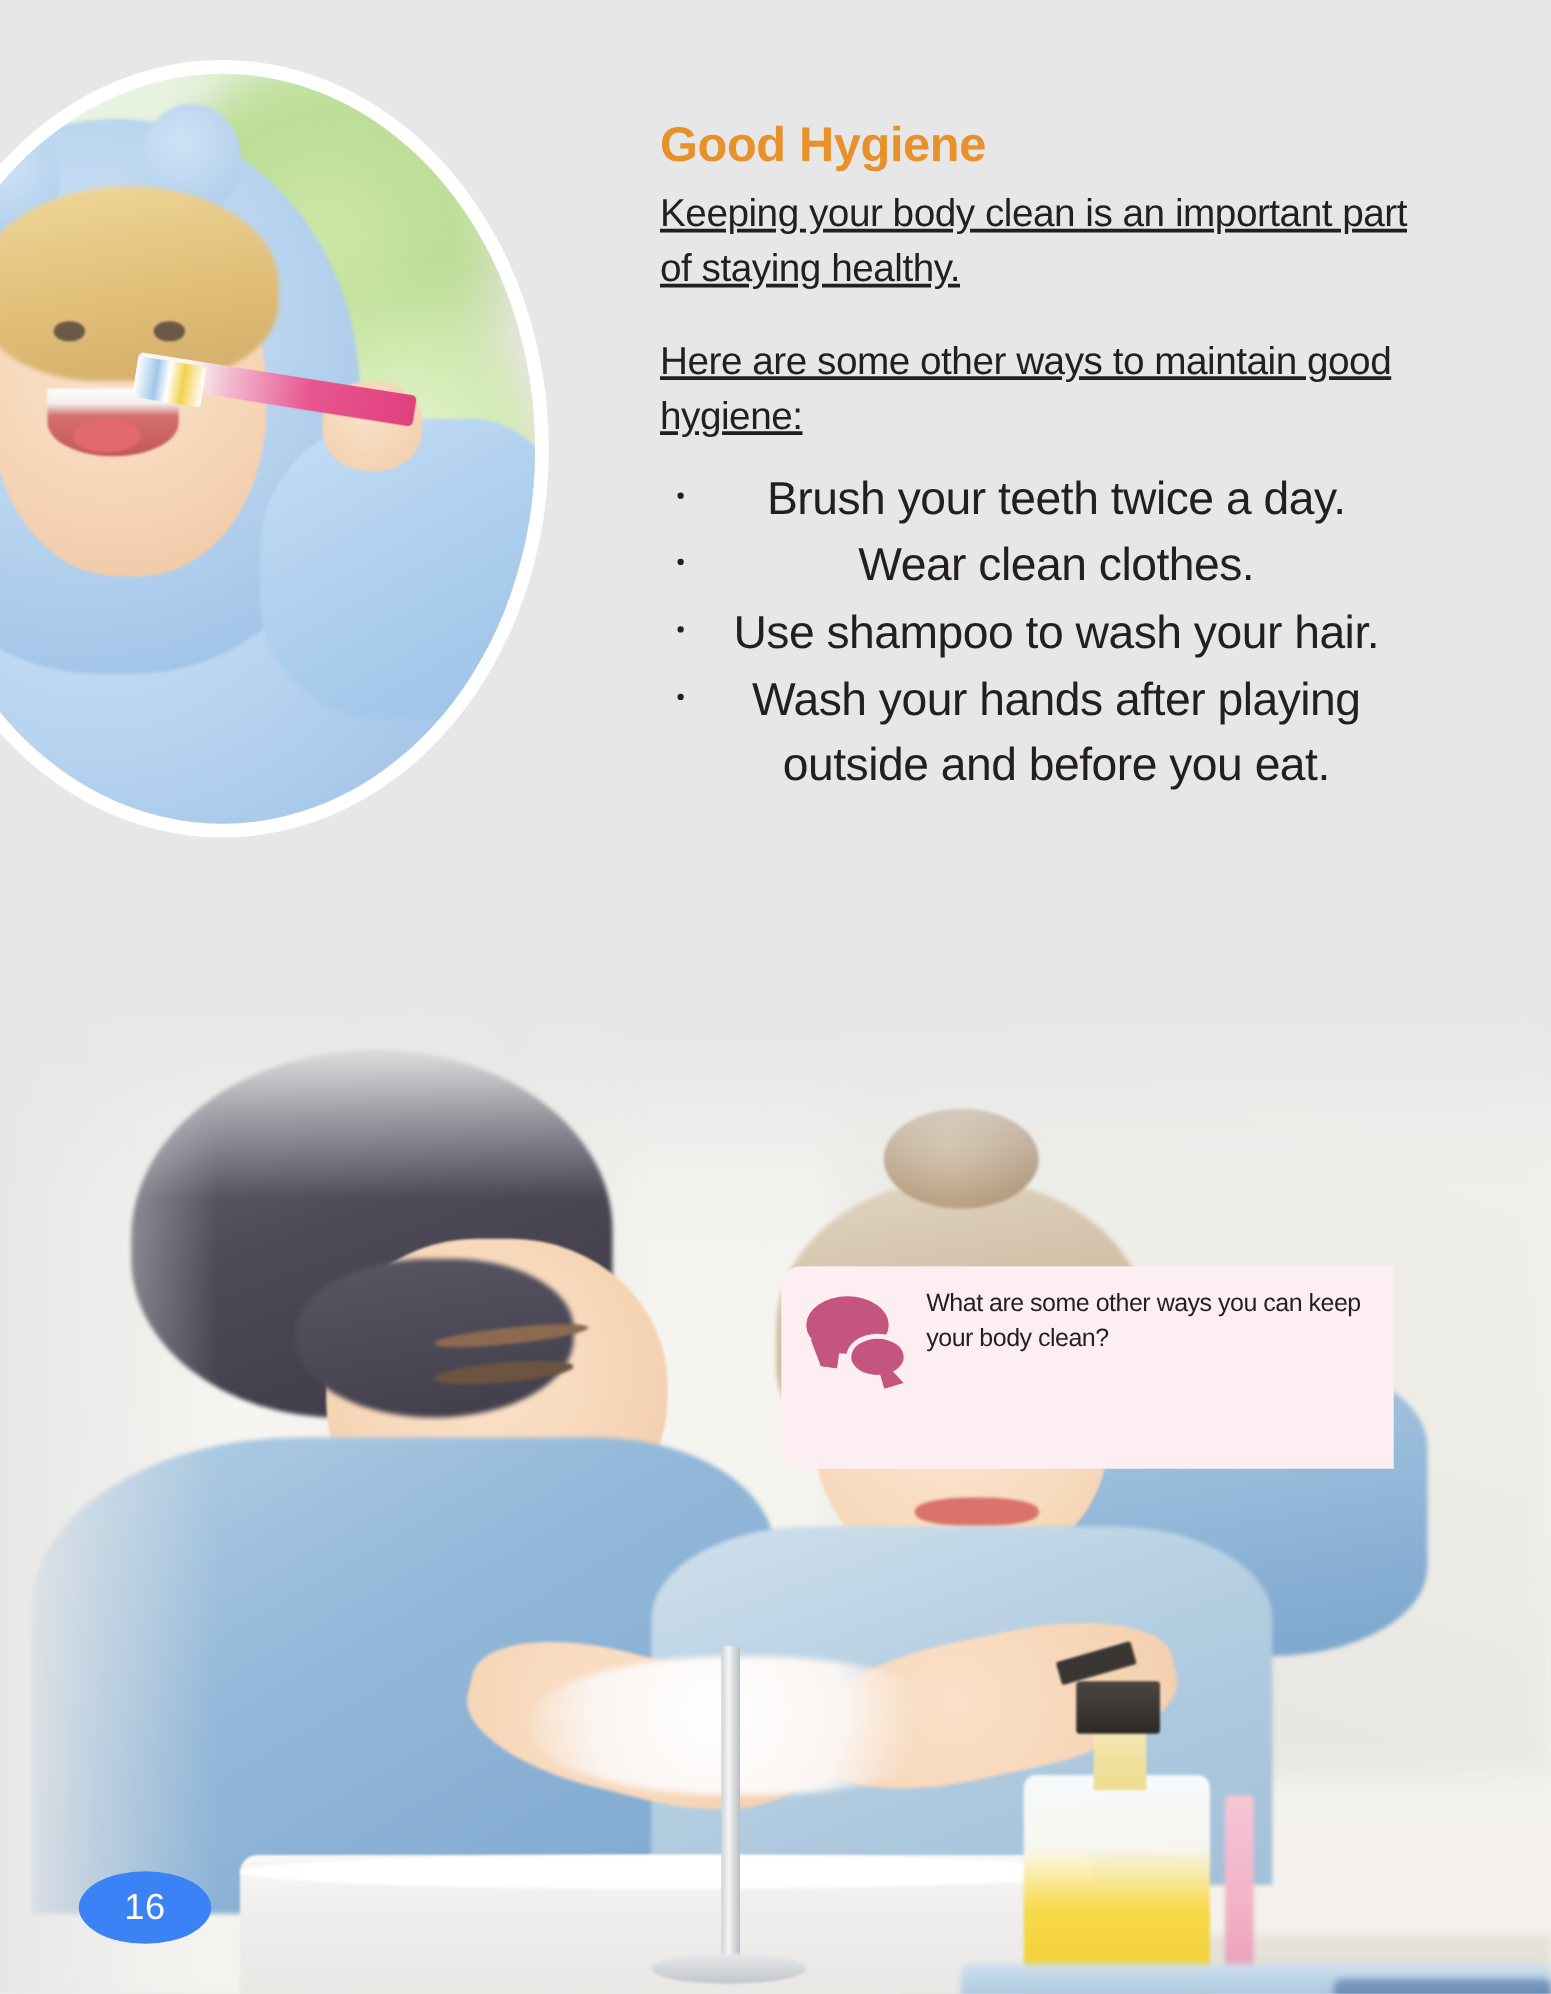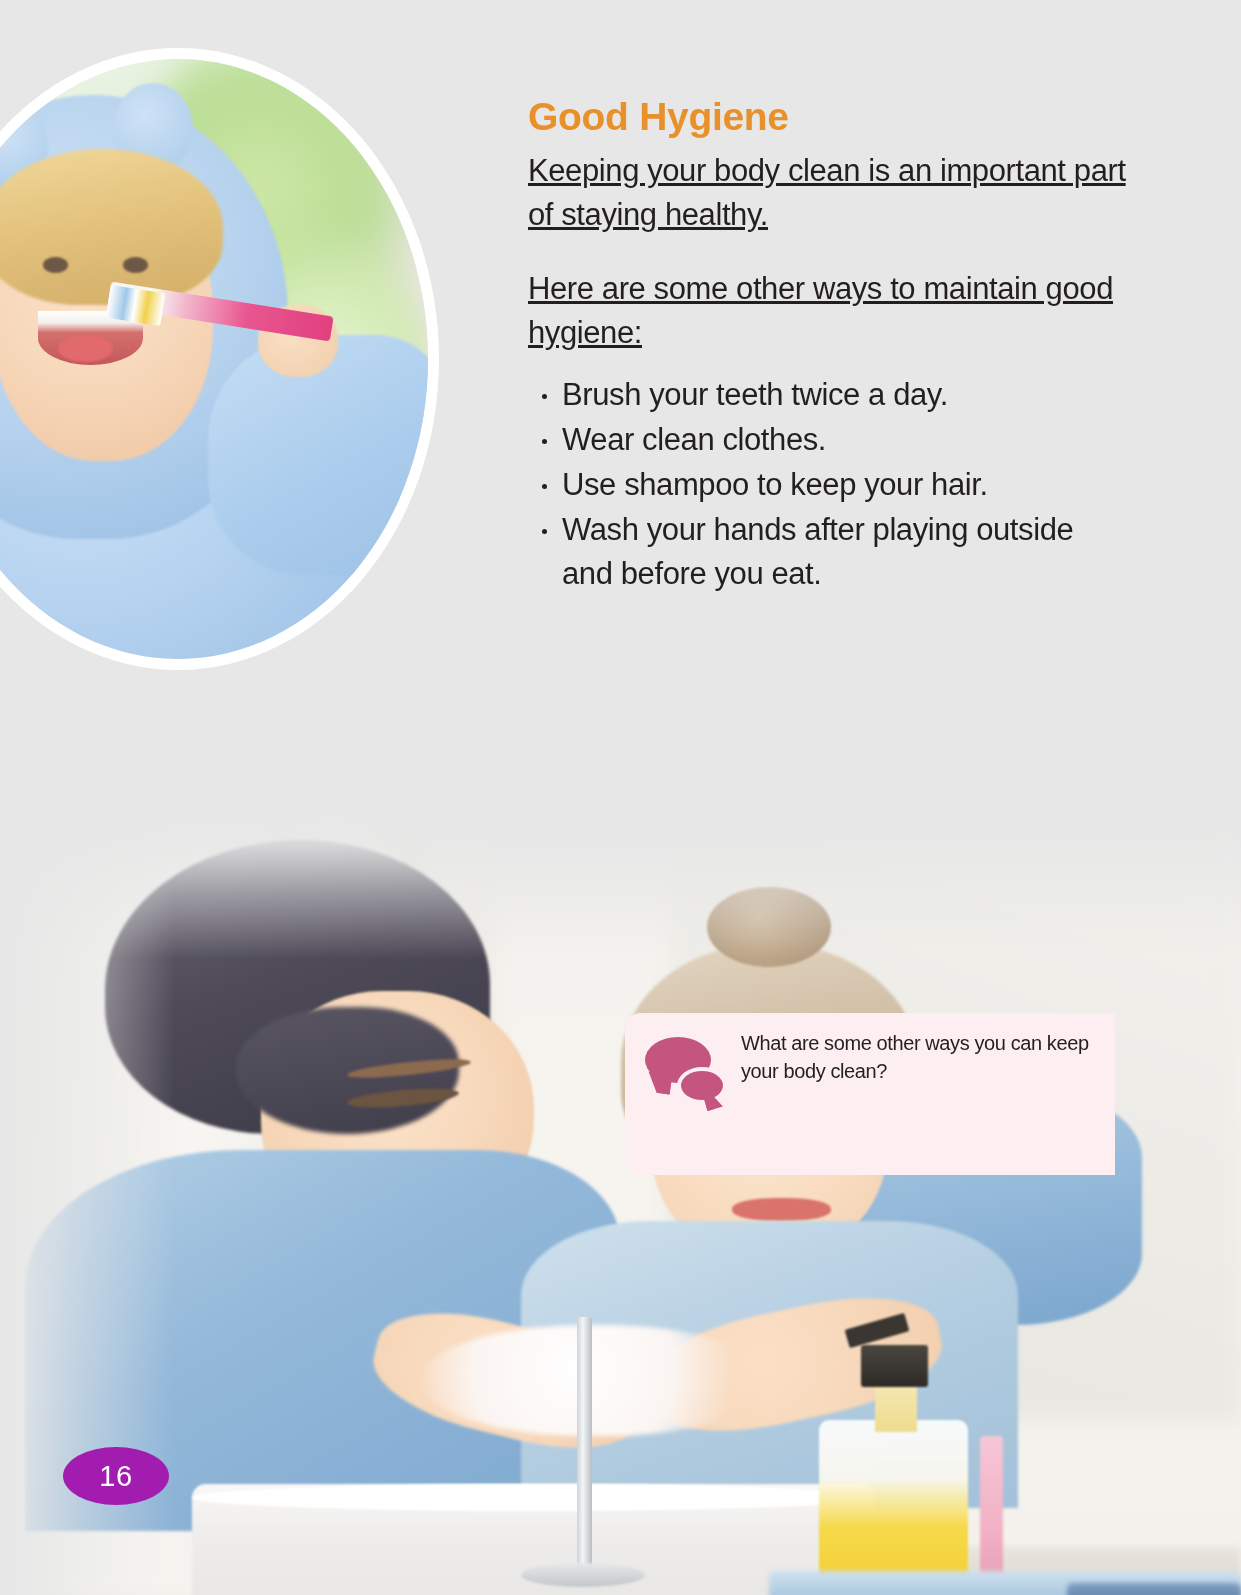--- a/index.html
+++ b/index.html
@@ -169,22 +169,23 @@
   }
   .para{
     font-size:31px;line-height:1.42;margin:0 0 30px 0;
     letter-spacing:-.4px;
     text-decoration:underline;
   }
   .para:last-of-type{margin-bottom:0;}
   .bullet-list{list-style:none;margin:18px 0 0 0;padding:0;}
   .bullet-item{
     position:relative;padding-left:34px;
-    font-size:31px;line-height:1.42;letter-spacing:-.4px;
+    font-size:37px;line-height:1.42;letter-spacing:-.4px;
     margin-bottom:1px;
+    text-align:center;
   }
   .bullet-item::before{
     content:"";position:absolute;left:14px;top:21px;
     width:5px;height:5px;border-radius:50%;background:#231f20;
   }
 
   
   .callout{
     position:absolute;left:625px;top:1013px;
     width:490px;min-height:162px;
@@ -215,23 +216,23 @@
     border-left:8px solid #c4557f;border-right:8px solid transparent;border-bottom:16px solid #c4557f;
     transform:rotate(-16deg);
   }
   .callout-text{
     font-size:20px;line-height:1.42;letter-spacing:-.4px;color:#231f20;
     margin-left:10px;padding-right:18px;
   }
 
   
   .page-number{
-    position:absolute;left:63px;top:1447px;
+    position:absolute;left:63px;top:1497px;
     width:106px;height:58px;border-radius:50%;
-    background:#a21caf;
+    background:#3b82f6;
     display:flex;align-items:center;justify-content:center;
     color:#ffffff;font-size:29px;letter-spacing:.5px;
   }
 </style>
 </head>
 <body>
 
 <div class="page">
 
   <div class="circle-photo">
@@ -301,21 +302,21 @@
     <div class="bp-fade-left"></div>
   </div>
 
   <div class="text-col">
     <h1 class="heading">Good Hygiene</h1>
     <p class="para">Keeping your body clean is an important part of staying healthy.</p>
     <p class="para">Here are some other ways to maintain good hygiene:</p>
     <ul class="bullet-list">
       <li class="bullet-item">Brush your teeth twice a day.</li>
       <li class="bullet-item">Wear clean clothes.</li>
-      <li class="bullet-item">Use shampoo to keep your hair.</li>
+      <li class="bullet-item">Use shampoo to wash your hair.</li>
       <li class="bullet-item">Wash your hands after playing outside and before you eat.</li>
     </ul>
   </div>
 
   <div class="callout">
     <div class="callout-icon">
       <div class="bubble-big"></div>
       <div class="bubble-big-tail"></div>
       <div class="bubble-small"></div>
       <div class="bubble-small-tail"></div>

